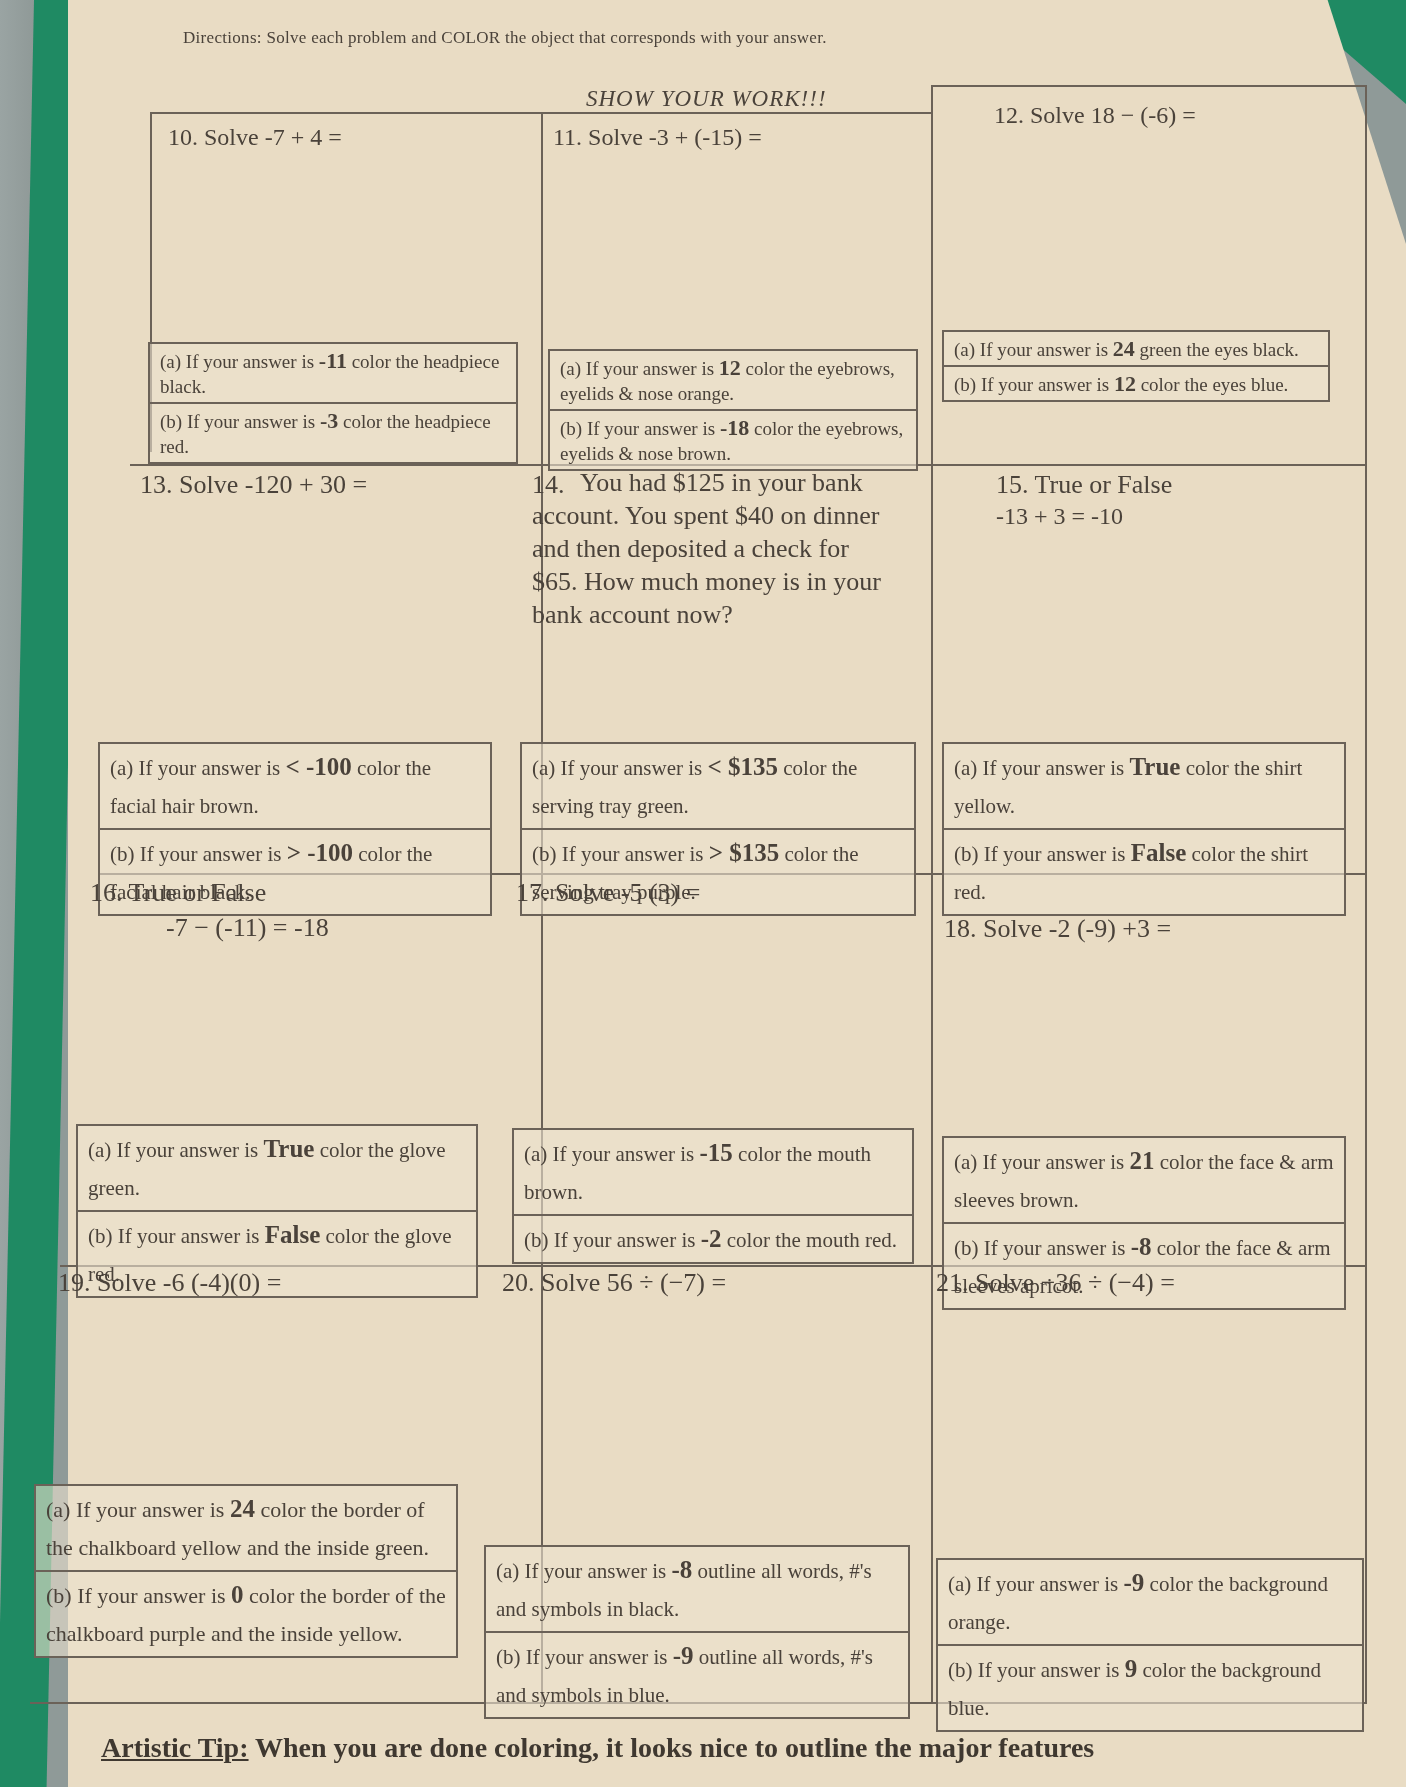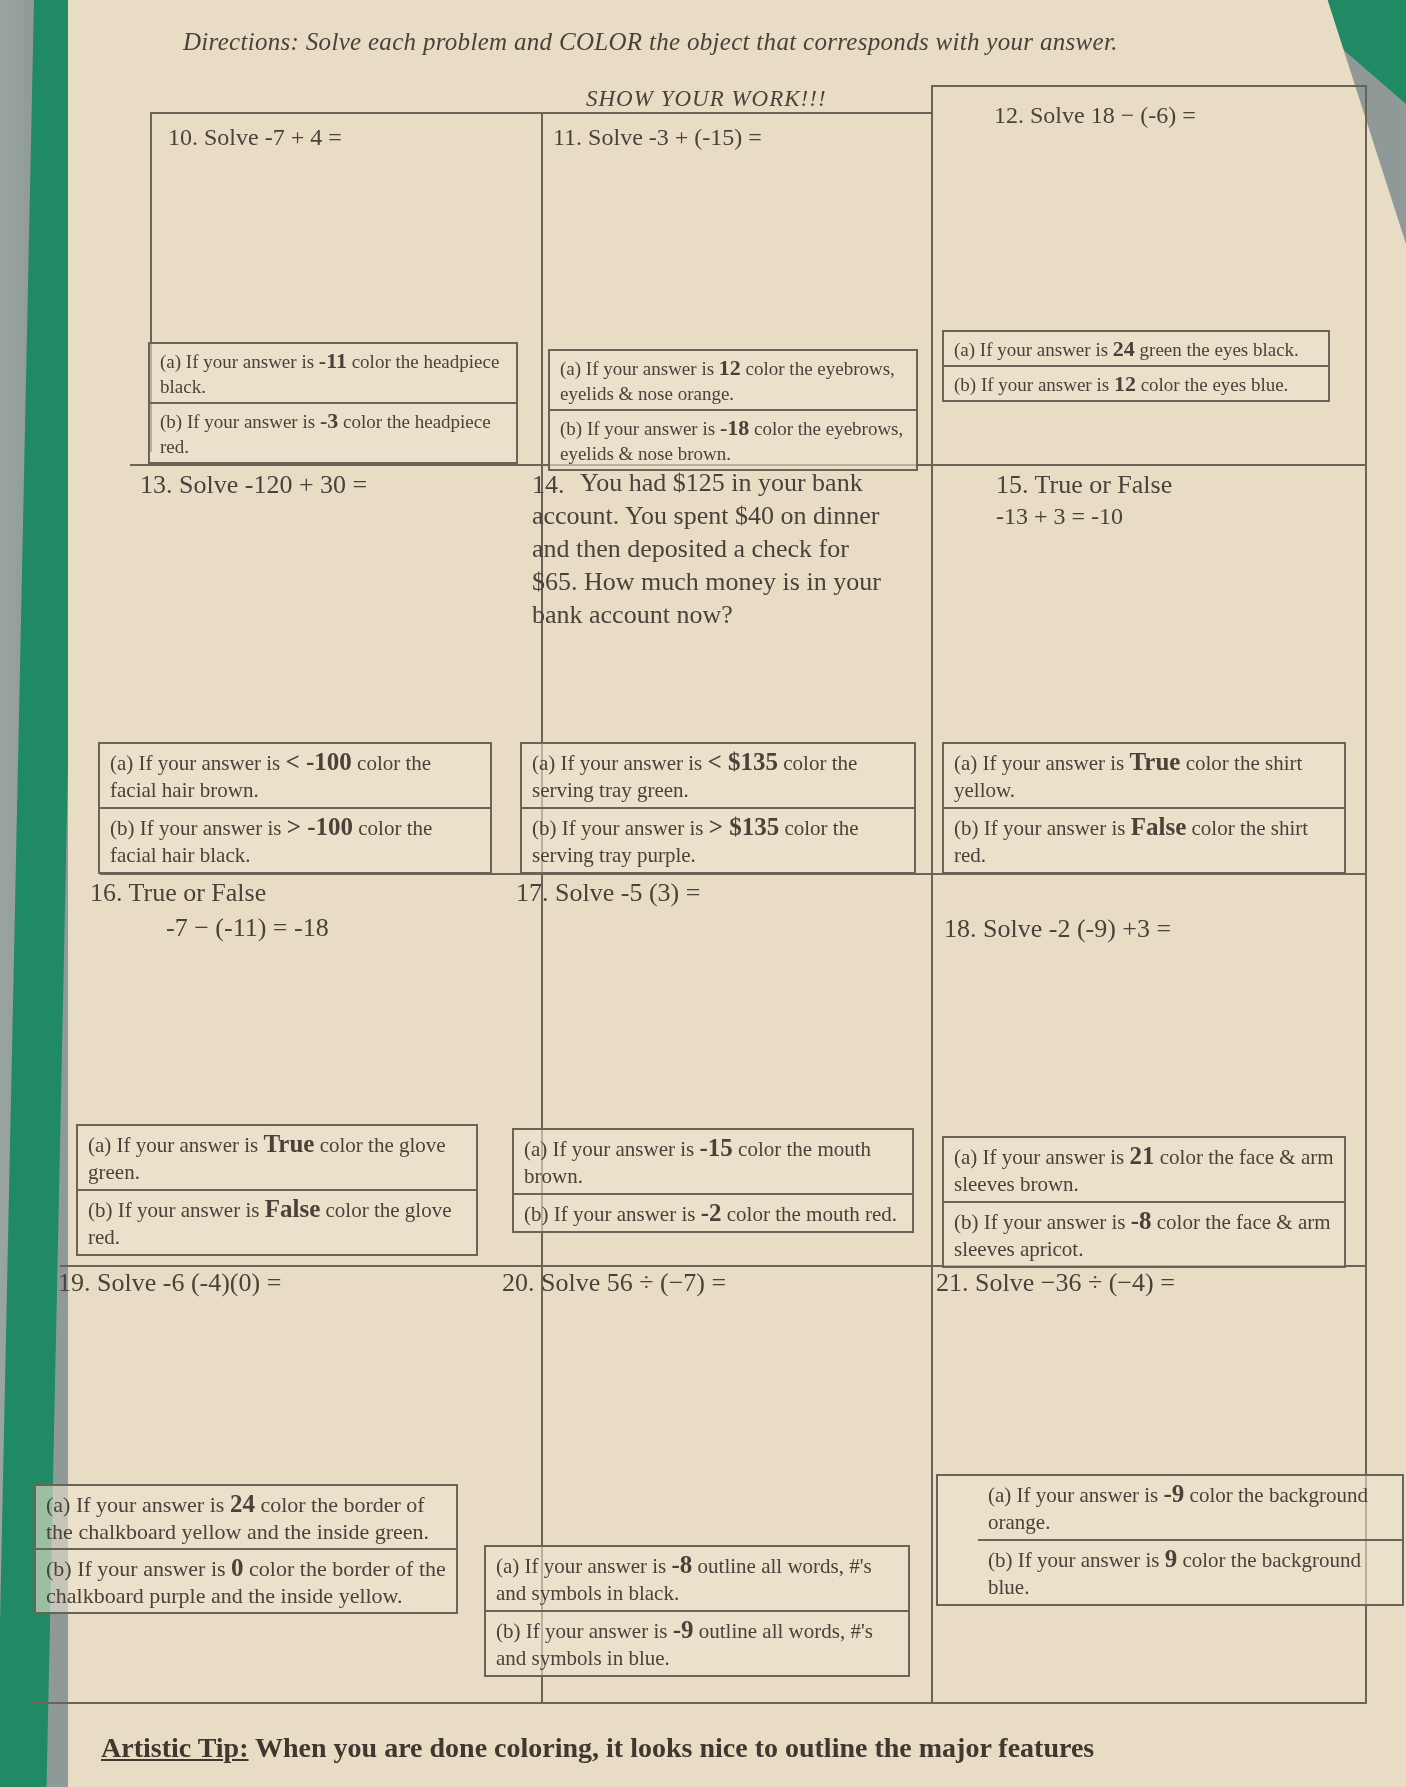--- a/index.html
+++ b/index.html
@@ -13,32 +13,32 @@
     background:linear-gradient(90deg,#9aa4a3,#8e9896); }
   .green-left { position:absolute; left:34px; top:0; width:50px; height:1787px;
     background:#1f8a63; transform:skewX(-1.2deg); transform-origin:top left; }
   .green-right { position:absolute; right:0; top:0; width:200px; height:260px;
     background:#1f8a63; clip-path:polygon(40% 0,100% 0,100% 40%); }
   .paper { position:absolute; left:68px; top:0; width:1340px; height:1787px;
     background:#e9dcc4;
     clip-path:polygon(0 0, 94% 0, 100% 14%, 100% 100%, 0 100%);
   }
   .txt { position:absolute; white-space:nowrap; }
-  .directions { left:183px; top:28px; font-size:25px; font-style:italic; color:#4a423a; letter-spacing:0.3px; }
+  .directions { left:183px; top:28px; font-size:17px; color:#4a423a; letter-spacing:0.3px; }
   .showwork { left:586px; top:86px; font-size:23px; font-style:italic; color:#4a423a; letter-spacing:1px; }
   .grid-line { position:absolute; background:#6b6258; }
   .cell-title { position:absolute; font-size:24px; color:#4a423a; white-space:nowrap; }
   .cell-title.big { font-size:26px; }
   .p14 { position:absolute; left:532px; top:466px; width:360px; font-size:26px; line-height:33px; color:#4a423a; }
   .tfexpr { position:absolute; font-size:24px; color:#4a423a; white-space:nowrap; }
   .abox { position:absolute; border:2px solid #6b6258; background:rgba(236,226,206,0.6); }
   .opt { position:relative; padding:4px 10px 3px 10px; font-size:19px; line-height:25px; color:#4a423a; }
   .opt + .opt { border-top:2px solid #6b6258; }
   .opt .num { font-weight:bold; font-size:22px; }
-  .opt.big { font-size:21px; line-height:27px; }
+  .opt.big { font-size:21px; line-height:38px; }
   .opt.big .num { font-size:25px; }
   .tip { left:101px; top:1732px; font-size:28px; font-weight:bold; color:#3f3830; }
   .tip .label { text-decoration:underline; }
 </style>
 </head>
 <body>
 
 <div class="bg-left"></div>
 <div class="green-left"></div>
 <div class="green-right"></div>
@@ -155,20 +155,20 @@
 </div>
 
 <div class="abox" style="left:34px;top:1484px;width:420px;">
   <div class="opt big" style="font-size:22px;"><span>(a) If your answer is </span><span class="num">24</span><span> color the border of the chalkboard yellow and the inside green.</span></div>
   <div class="opt big" style="font-size:22px;"><span>(b) If your answer is </span><span class="num">0</span><span> color the border of the chalkboard purple and the inside yellow.</span></div>
 </div>
 <div class="abox" style="left:484px;top:1545px;width:422px;">
   <div class="opt big"><span>(a) If your answer is </span><span class="num">-8</span><span> outline all words, #'s and symbols in black.</span></div>
   <div class="opt big"><span>(b) If your answer is </span><span class="num">-9</span><span> outline all words, #'s and symbols in blue.</span></div>
 </div>
-<div class="abox" style="left:936px;top:1474px;width:424px;padding-left:40px;">
+<div class="abox" style="left:936px;top:1558px;width:424px;">
   <div class="opt big"><span>(a) If your answer is </span><span class="num">-9</span><span> color the background orange.</span></div>
   <div class="opt big"><span>(b) If your answer is </span><span class="num">9</span><span> color the background blue.</span></div>
 </div>
 
 <div class="txt tip">
   <span class="label">Artistic Tip:</span><span> When you are done coloring, it looks nice to outline the major features</span>
 </div>
 
 </body></html>

